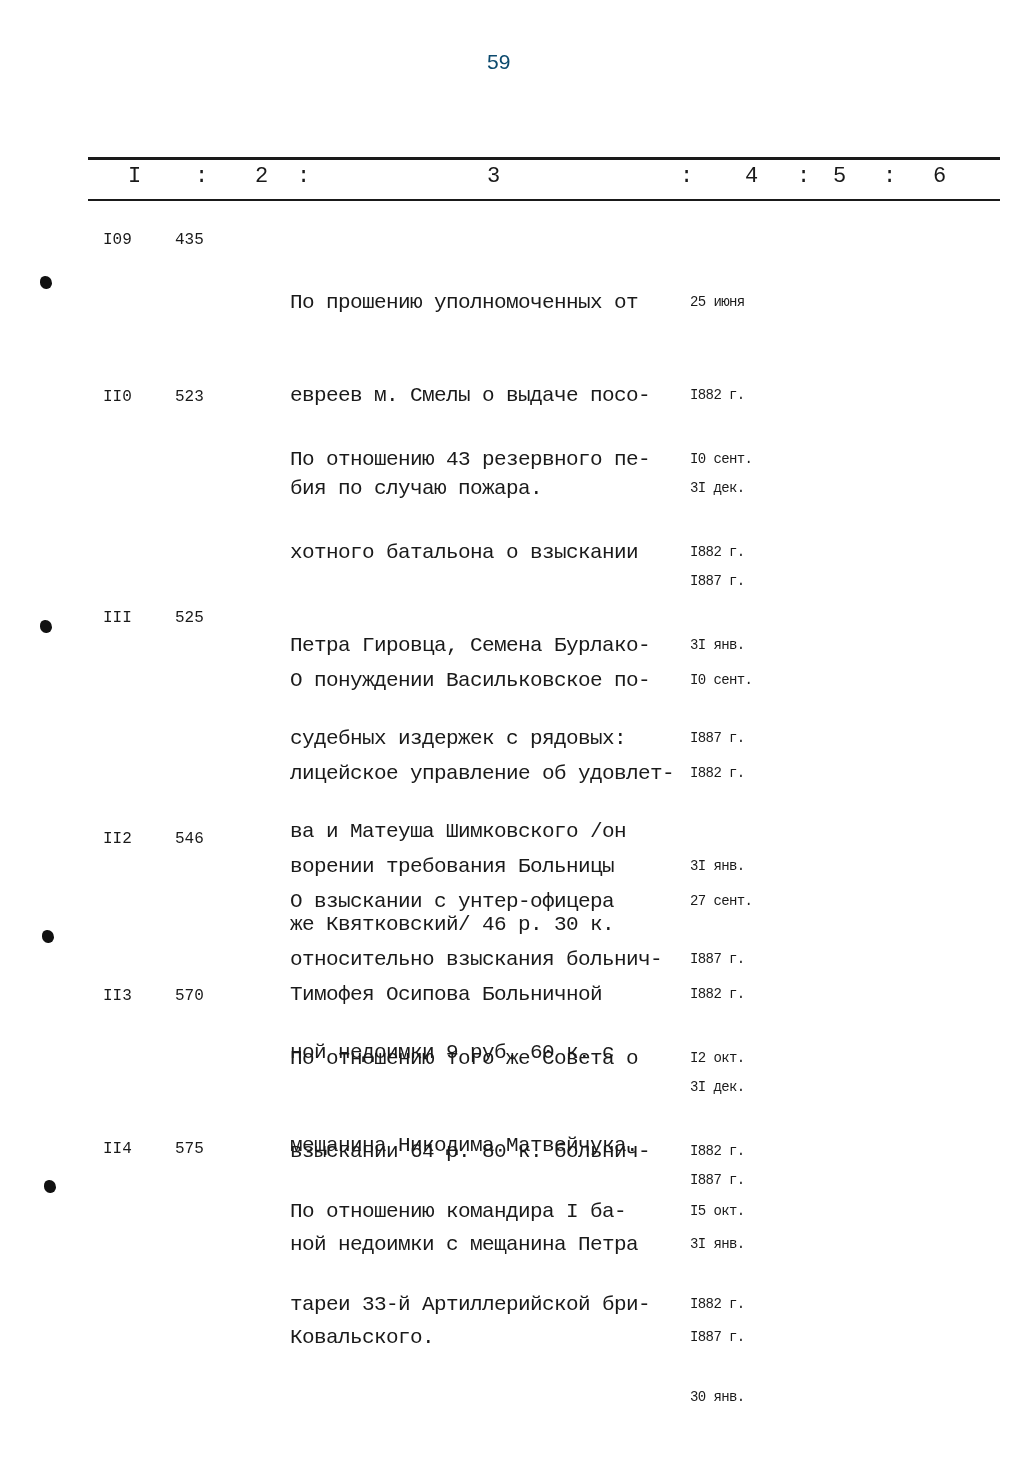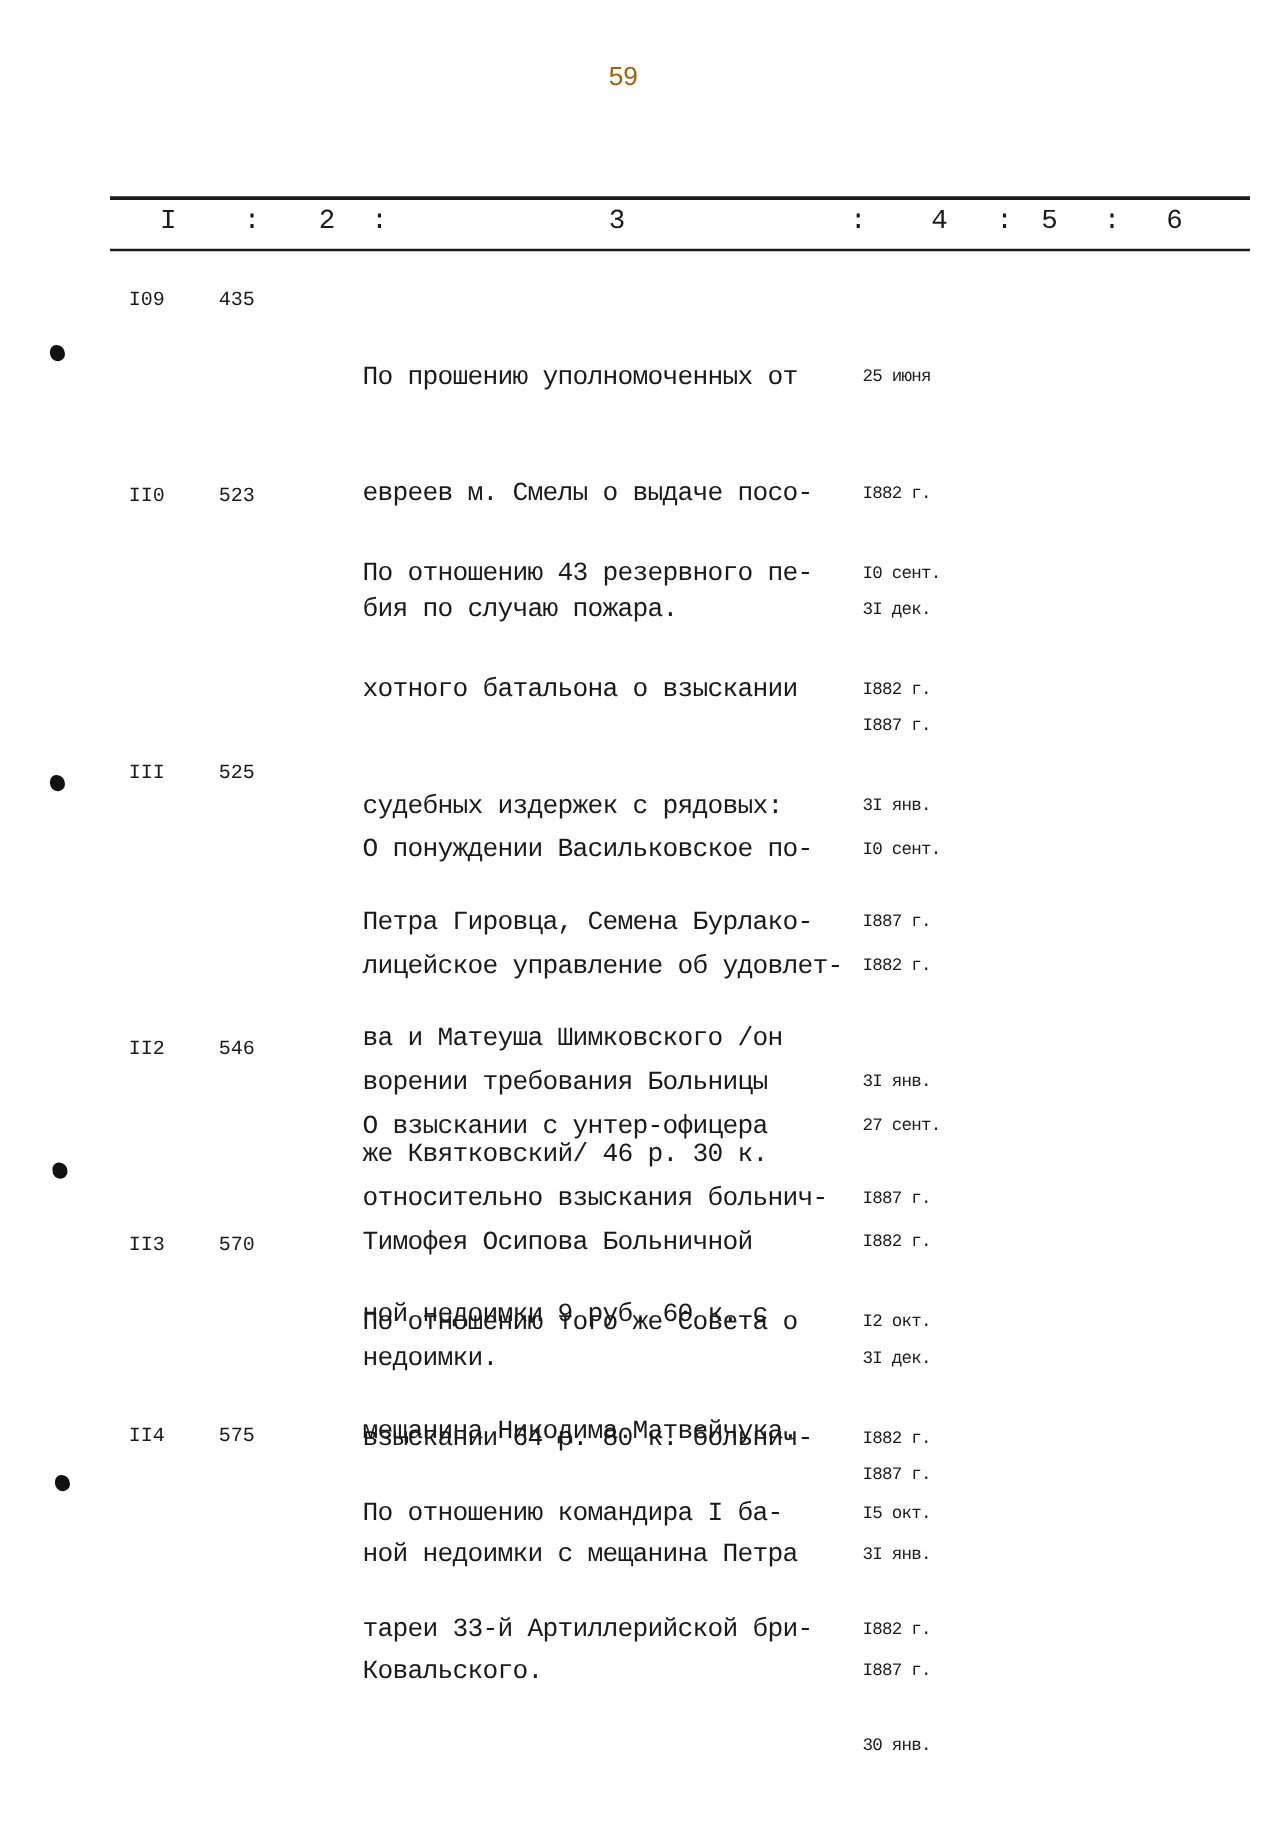--- a/index.html
+++ b/index.html
@@ -7,21 +7,21 @@
       width: 1024px; height: 1475px;
       background: #ffffff;
       position: relative;
       overflow: hidden;
       color: #1a1a1a;
       font-family: "Liberation Mono", "DejaVu Sans Mono", monospace;
     }
     .page-number {
       position: absolute; left: 487px; top: 50px;
       font-family: "Liberation Sans", "DejaVu Sans", sans-serif;
-      font-size: 21px; color: #a16207;
+      font-size: 21px; color: #0c4a6e;
     }
     .rule { position: absolute; left: 88px; width: 912px; background: #1a1a1a; }
     .rule.top { top: 157px; height: 3px; }
     .rule.bottom { top: 199px; height: 2px; }
     .header-row {
       position: absolute; top: 164px; left: 0; width: 1024px; height: 30px;
       font-size: 22px;
     }
     .header-row span { position: absolute; top: 0; }
     .entry { position: absolute; left: 0; width: 1024px; }
@@ -82,22 +82,22 @@
     <div>I887 г.</div>
   </div>
 </div>
 
 <div class="entry" style="top:382px">
   <span class="num">II0</span>
   <span class="code">523</span>
   <div class="desc">
     <div>По отношению 43 резервного пе-</div>
     <div>хотного батальона о взыскании</div>
+    <div>Петра Гировца, Семена Бурлако-</div>
     <div>судебных издержек с рядовых:</div>
-    <div>Петра Гировца, Семена Бурлако-</div>
     <div>ва и Матеуша Шимковского /он</div>
     <div>же Квятковский/ 46 р. 30 к.</div>
   </div>
   <div class="dates">
     <div>I0 сент.</div>
     <div>I882 г.</div>
     <div>3I янв.</div>
     <div>I887 г.</div>
   </div>
 </div>
@@ -120,21 +120,20 @@
     <div>I887 г.</div>
   </div>
 </div>
 
 <div class="entry" style="top:824px">
   <span class="num">II2</span>
   <span class="code">546</span>
   <div class="desc">
     <div>О взыскании с унтер-офицера</div>
     <div>Тимофея Осипова Больничной</div>
-    <div>недоимки.</div>
   </div>
   <div class="dates">
     <div>27 сент.</div>
     <div>I882 г.</div>
     <div>3I дек.</div>
     <div>I887 г.</div>
   </div>
 </div>
 
 <div class="entry" style="top:981px">

